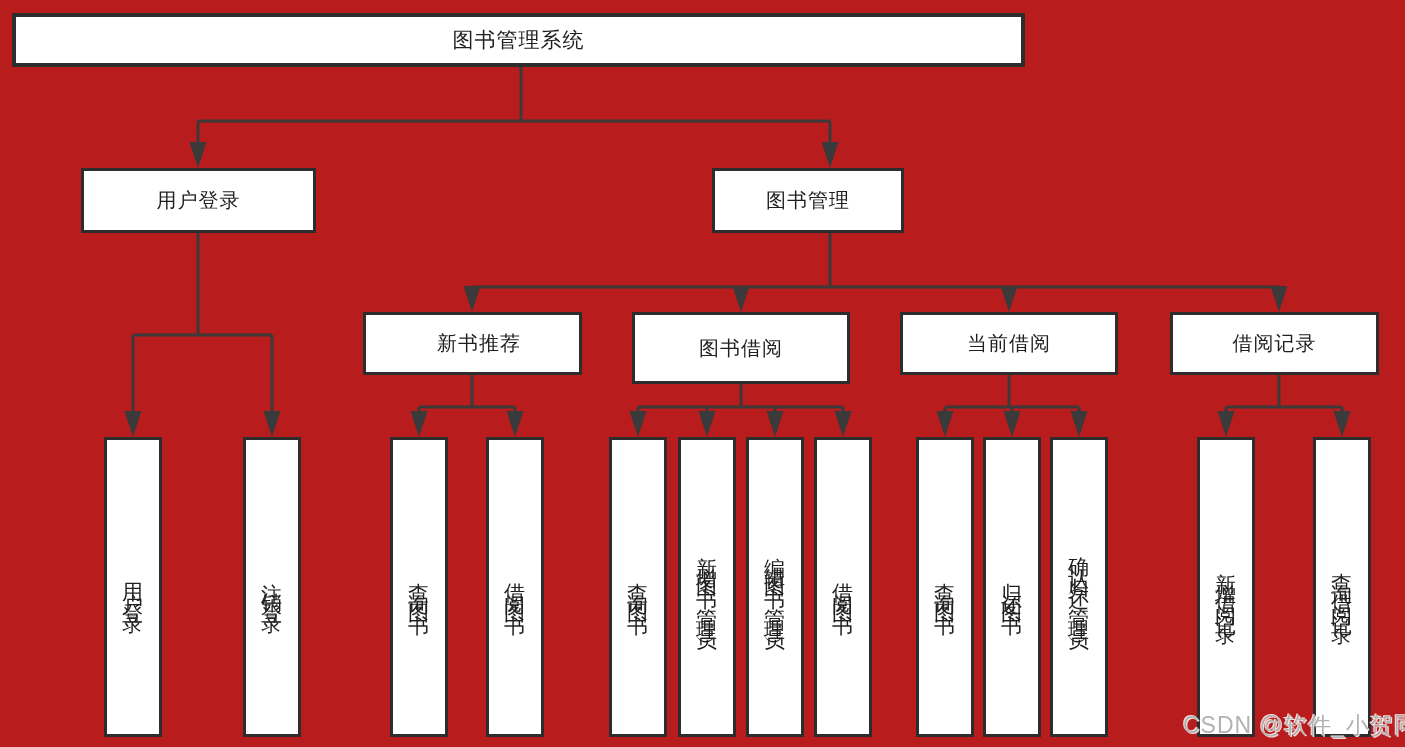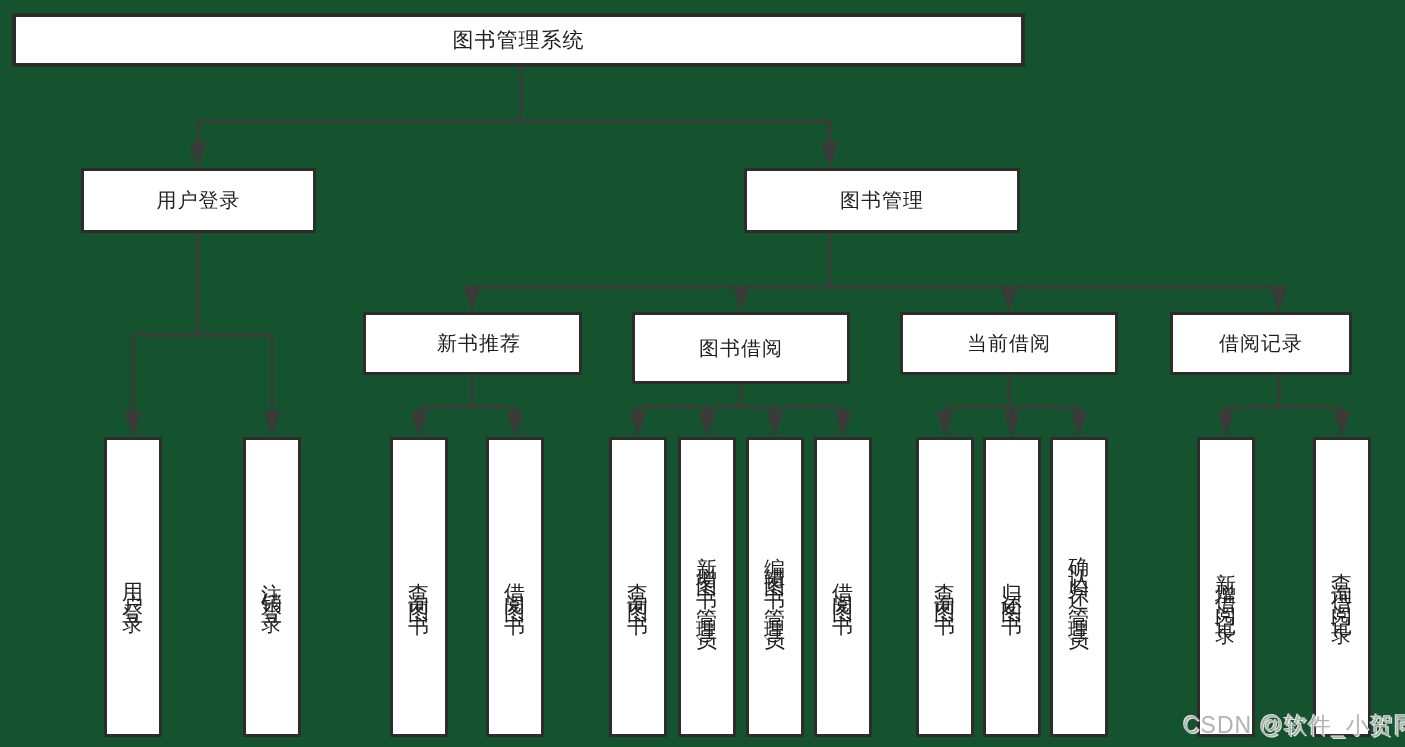--- a/index.html
+++ b/index.html
@@ -1,19 +1,19 @@
 <!DOCTYPE html>
 <html><head>
 <meta charset="utf-8">
 <style>
   html,body{margin:0;padding:0;background:#ffffff;}
   .stage{
     position:relative;
     width:1405px;height:747px;
-    background:#14532d;
+    background:#b91c1c;
     font-family:"Liberation Sans","DejaVu Sans",sans-serif;
     overflow:hidden;
   }
   .wires{position:absolute;left:0;top:0;z-index:1;}
   .node{
     position:absolute;
     box-sizing:border-box;
     background:#ffffff;
     border:3px solid #2d2d2d;
     display:flex;
@@ -78,26 +78,26 @@
       <polygon points="1003.5,411 1020.5,411 1012,437"></polygon>
       <polygon points="1070.5,411 1087.5,411 1079,437"></polygon>
       <polygon points="1217.5,411 1234.5,411 1226,437"></polygon>
       <polygon points="1333.5,411 1350.5,411 1342,437"></polygon>
     </g>
   </svg>
 
   <div class="node root" style="left:12px;top:13px;width:1013px;height:54px;">图书管理系统</div>
 
   <div class="node" style="left:81px;top:168px;width:235px;height:65px;">用户登录</div>
-  <div class="node" style="left:712px;top:168px;width:276px;height:65px;margin-left:32px;">图书管理</div>
+  <div class="node" style="left:712px;top:168px;width:192px;height:65px;">图书管理</div>
 
   <div class="node" style="left:363px;top:312px;width:219px;height:63px;padding-left:13px;">新书推荐</div>
   <div class="node" style="left:632px;top:312px;width:218px;height:72px;">图书借阅</div>
   <div class="node" style="left:900px;top:312px;width:218px;height:63px;">当前借阅</div>
-  <div class="node" style="left:1170px;top:312px;width:182px;height:63px;">借阅记录</div>
+  <div class="node" style="left:1170px;top:312px;width:209px;height:63px;">借阅记录</div>
 
   <div class="node leaf" style="left:104px;top:437px;width:58px;height:300px;">用户登录</div>
   <div class="node leaf" style="left:243px;top:437px;width:58px;height:300px;">注销登录</div>
 
   <div class="node leaf" style="left:390px;top:437px;width:58px;height:300px;">查询图书</div>
   <div class="node leaf" style="left:486px;top:437px;width:58px;height:300px;">借阅图书</div>
 
   <div class="node leaf" style="left:609px;top:437px;width:58px;height:300px;">查询图书</div>
   <div class="node leaf" style="left:678px;top:437px;width:58px;height:300px;">新增图书（管理员）</div>
   <div class="node leaf" style="left:746px;top:437px;width:58px;height:300px;">编辑图书（管理员）</div>

